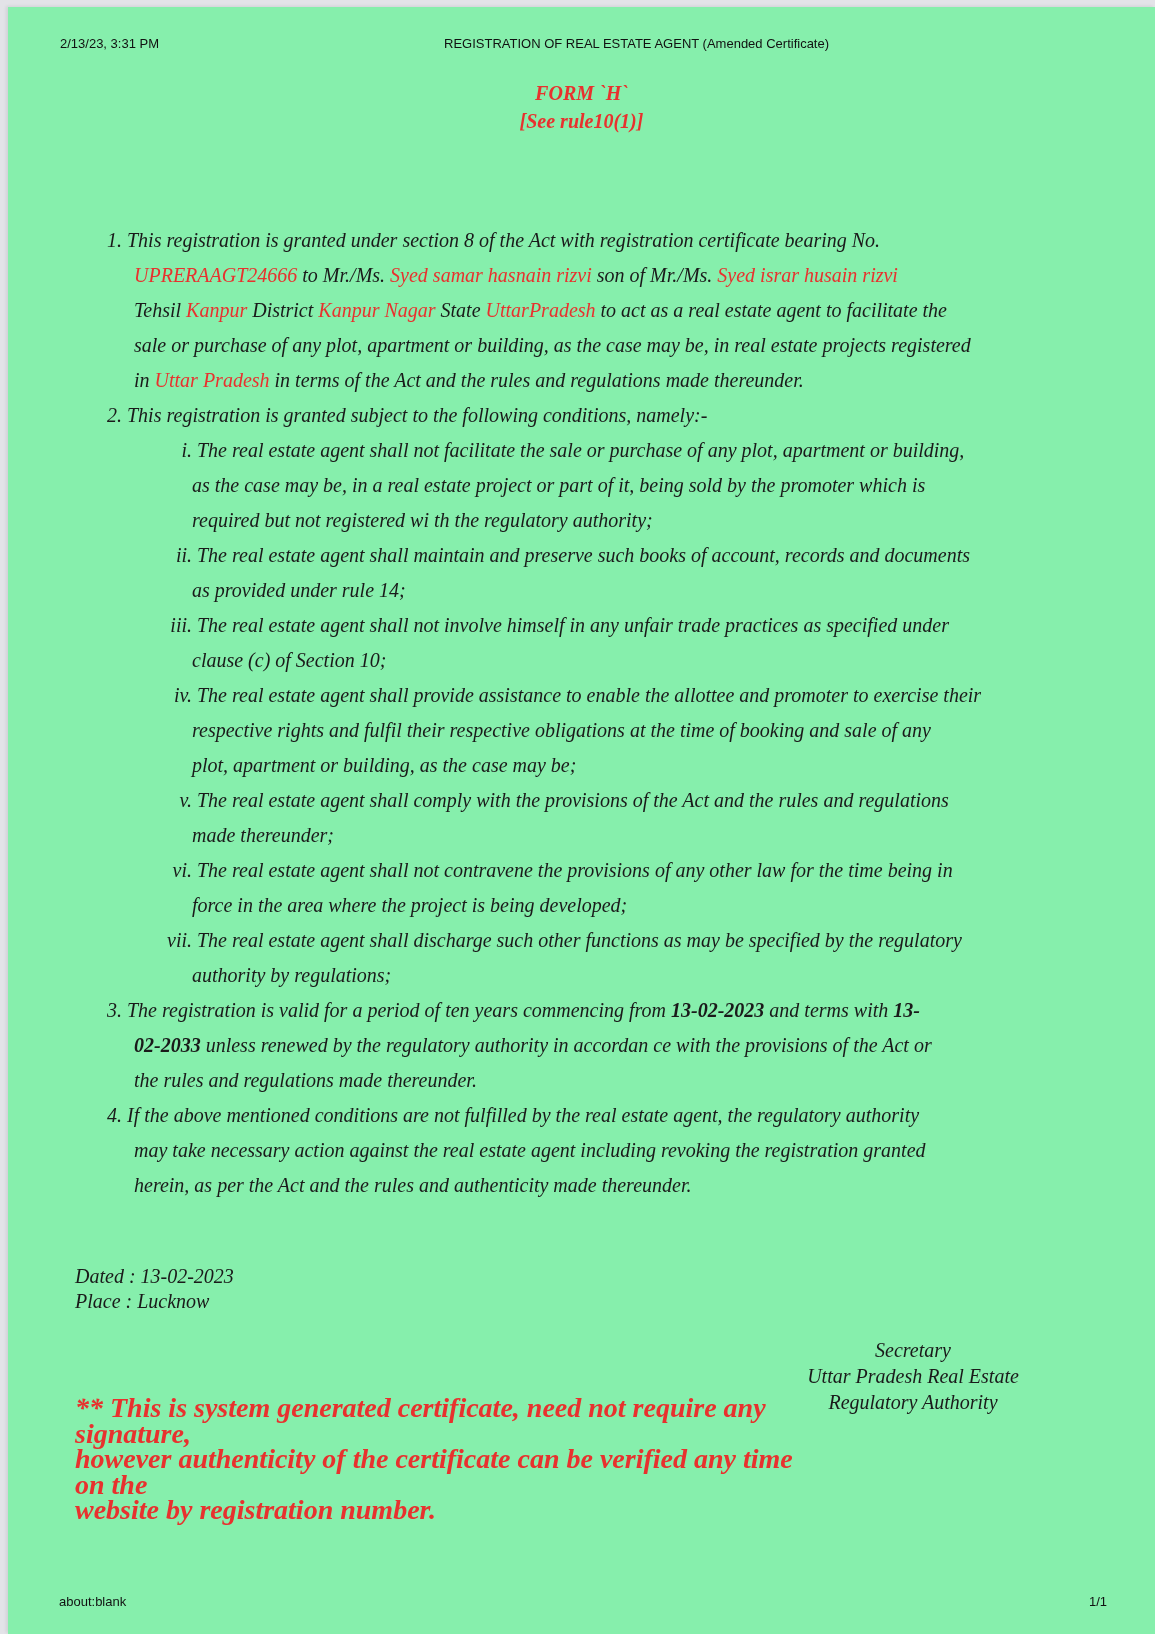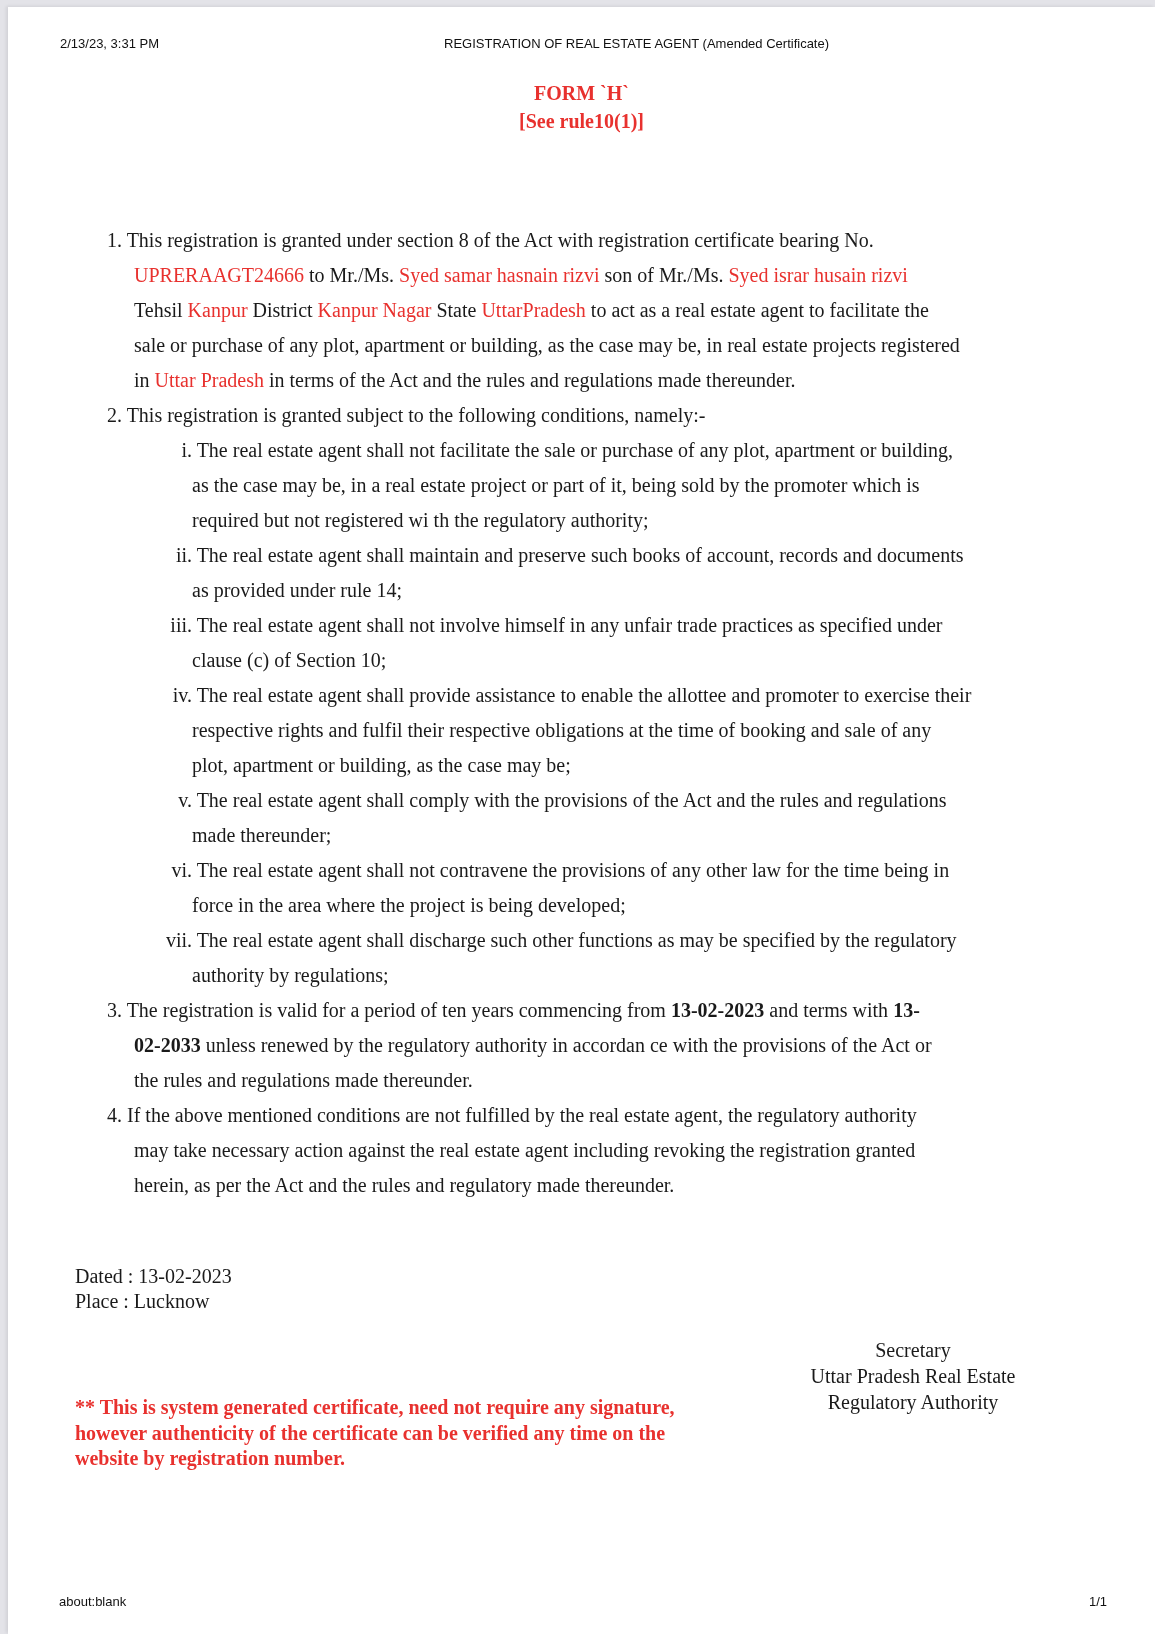--- a/index.html
+++ b/index.html
@@ -9,35 +9,35 @@
       background: #e3e3e8;
       position: relative;
       overflow: hidden;
     }
     .page {
       position: absolute;
       left: 8px;
       top: 7px;
       width: 1147px;
       height: 1627px;
-      background: #ffffff;
+      background: #86efac;
       box-shadow: -2px -1px 3px rgba(0,0,0,0.08);
     }
     .hdr, .ftr {
       position: absolute;
       font-family: "Liberation Sans", sans-serif;
       font-size: 13px;
       color: #111;
     }
     .hdr-date { left: 52px; top: 29px; }
     .hdr-title { left: 436px; top: 29px; }
     .ftr-url { left: 51px; top: 1587px; }
     .ftr-page { left: 1081px; top: 1587px; }
 
-    .serif { font-family: "Liberation Serif", "DejaVu Serif", serif; }
+    .serif { font-family: "Liberation Serif", "DejaVu Serif", serif; font-style: italic; }
 
     .form-h {
       position: absolute; left: 0; width: 1147px; top: 75px;
       text-align: center; color: #e8312e; font-weight: bold; font-size: 20px;
     }
     .see-rule {
       position: absolute; left: 0; width: 1147px; top: 103px;
       text-align: center; color: #e8312e; font-weight: bold; font-size: 20px;
     }
     .main-title {
@@ -54,21 +54,21 @@
     .red { color: #e8312e; }
     .b { font-weight: bold; }
 
     .dated { position: absolute; left: 67px; top: 1257px; font-size: 20px; color: #1a1a1a; line-height: 25px; }
     .sig {
       position: absolute; left: 780px; width: 250px; top: 1330px;
       text-align: center; font-size: 20px; color: #1a1a1a; line-height: 26px;
     }
     .notice {
       position: absolute; left: 67px; top: 1388px; width: 720px;
-      color: #e8312e; font-weight: bold; font-size: 20px; line-height: 25.5px;
+      color: #e8312e; font-weight: bold; font-size: 28px; line-height: 25.5px;
     }
   </style>
 </head>
 <body>
 
 <div class="page">
 
   <div class="hdr hdr-date">2/13/23, 3:31 PM</div>
   <div class="hdr hdr-title">REGISTRATION OF REAL ESTATE AGENT (Amended Certificate)</div>
 
@@ -119,21 +119,21 @@
       <span>The registration is valid for a period of ten years commencing from </span><span class="b">13-02-2023</span><span> and terms with </span><span class="b">13-</span>
     </div>
     <div class="line" style="left:126px; top:1021px;"><span class="b">02-2033</span><span> unless renewed by the regulatory authority in accordan ce with the provisions of the Act or</span></div>
     <div class="line" style="left:126px; top:1056px;">the rules and regulations made thereunder.</div>
 
     <div class="line" style="left:99px; top:1091px;">
       <span>4.</span>
       <span>If the above mentioned conditions are not fulfilled by the real estate agent, the regulatory authority</span>
     </div>
     <div class="line" style="left:126px; top:1126px;">may take necessary action against the real estate agent including revoking the registration granted</div>
-    <div class="line" style="left:126px; top:1161px;">herein, as per the Act and the rules and regulatory made thereunder.</div>
+    <div class="line" style="left:126px; top:1161px;">herein, as per the Act and the rules and authenticity made thereunder.</div>
   </div>
 
   <div class="dated serif">
     <div>Dated : 13-02-2023</div>
     <div>Place : Lucknow</div>
   </div>
 
   <div class="sig serif">
     <div>Secretary</div>
     <div>Uttar Pradesh Real Estate</div>

